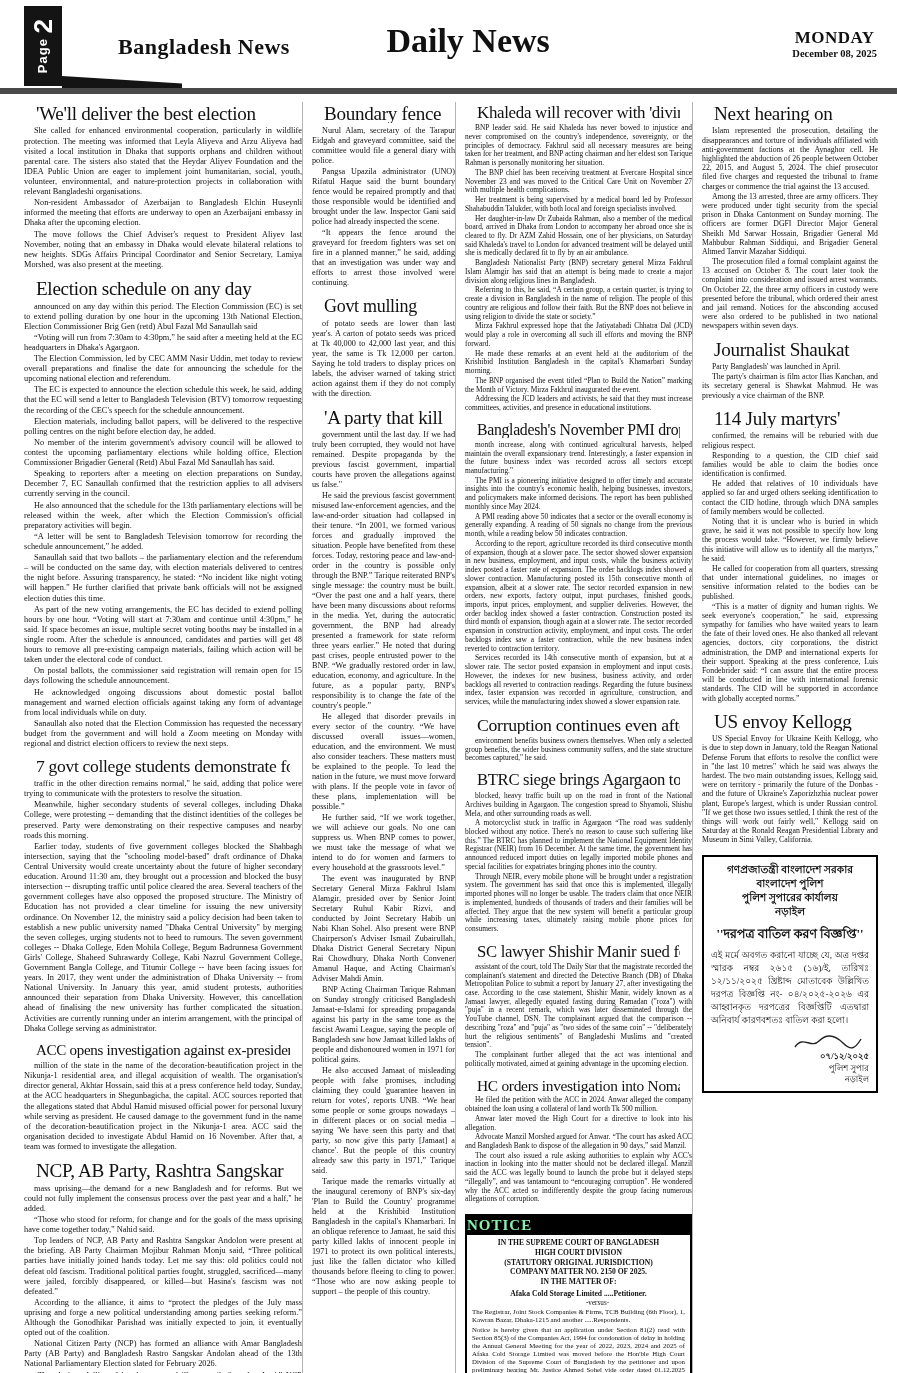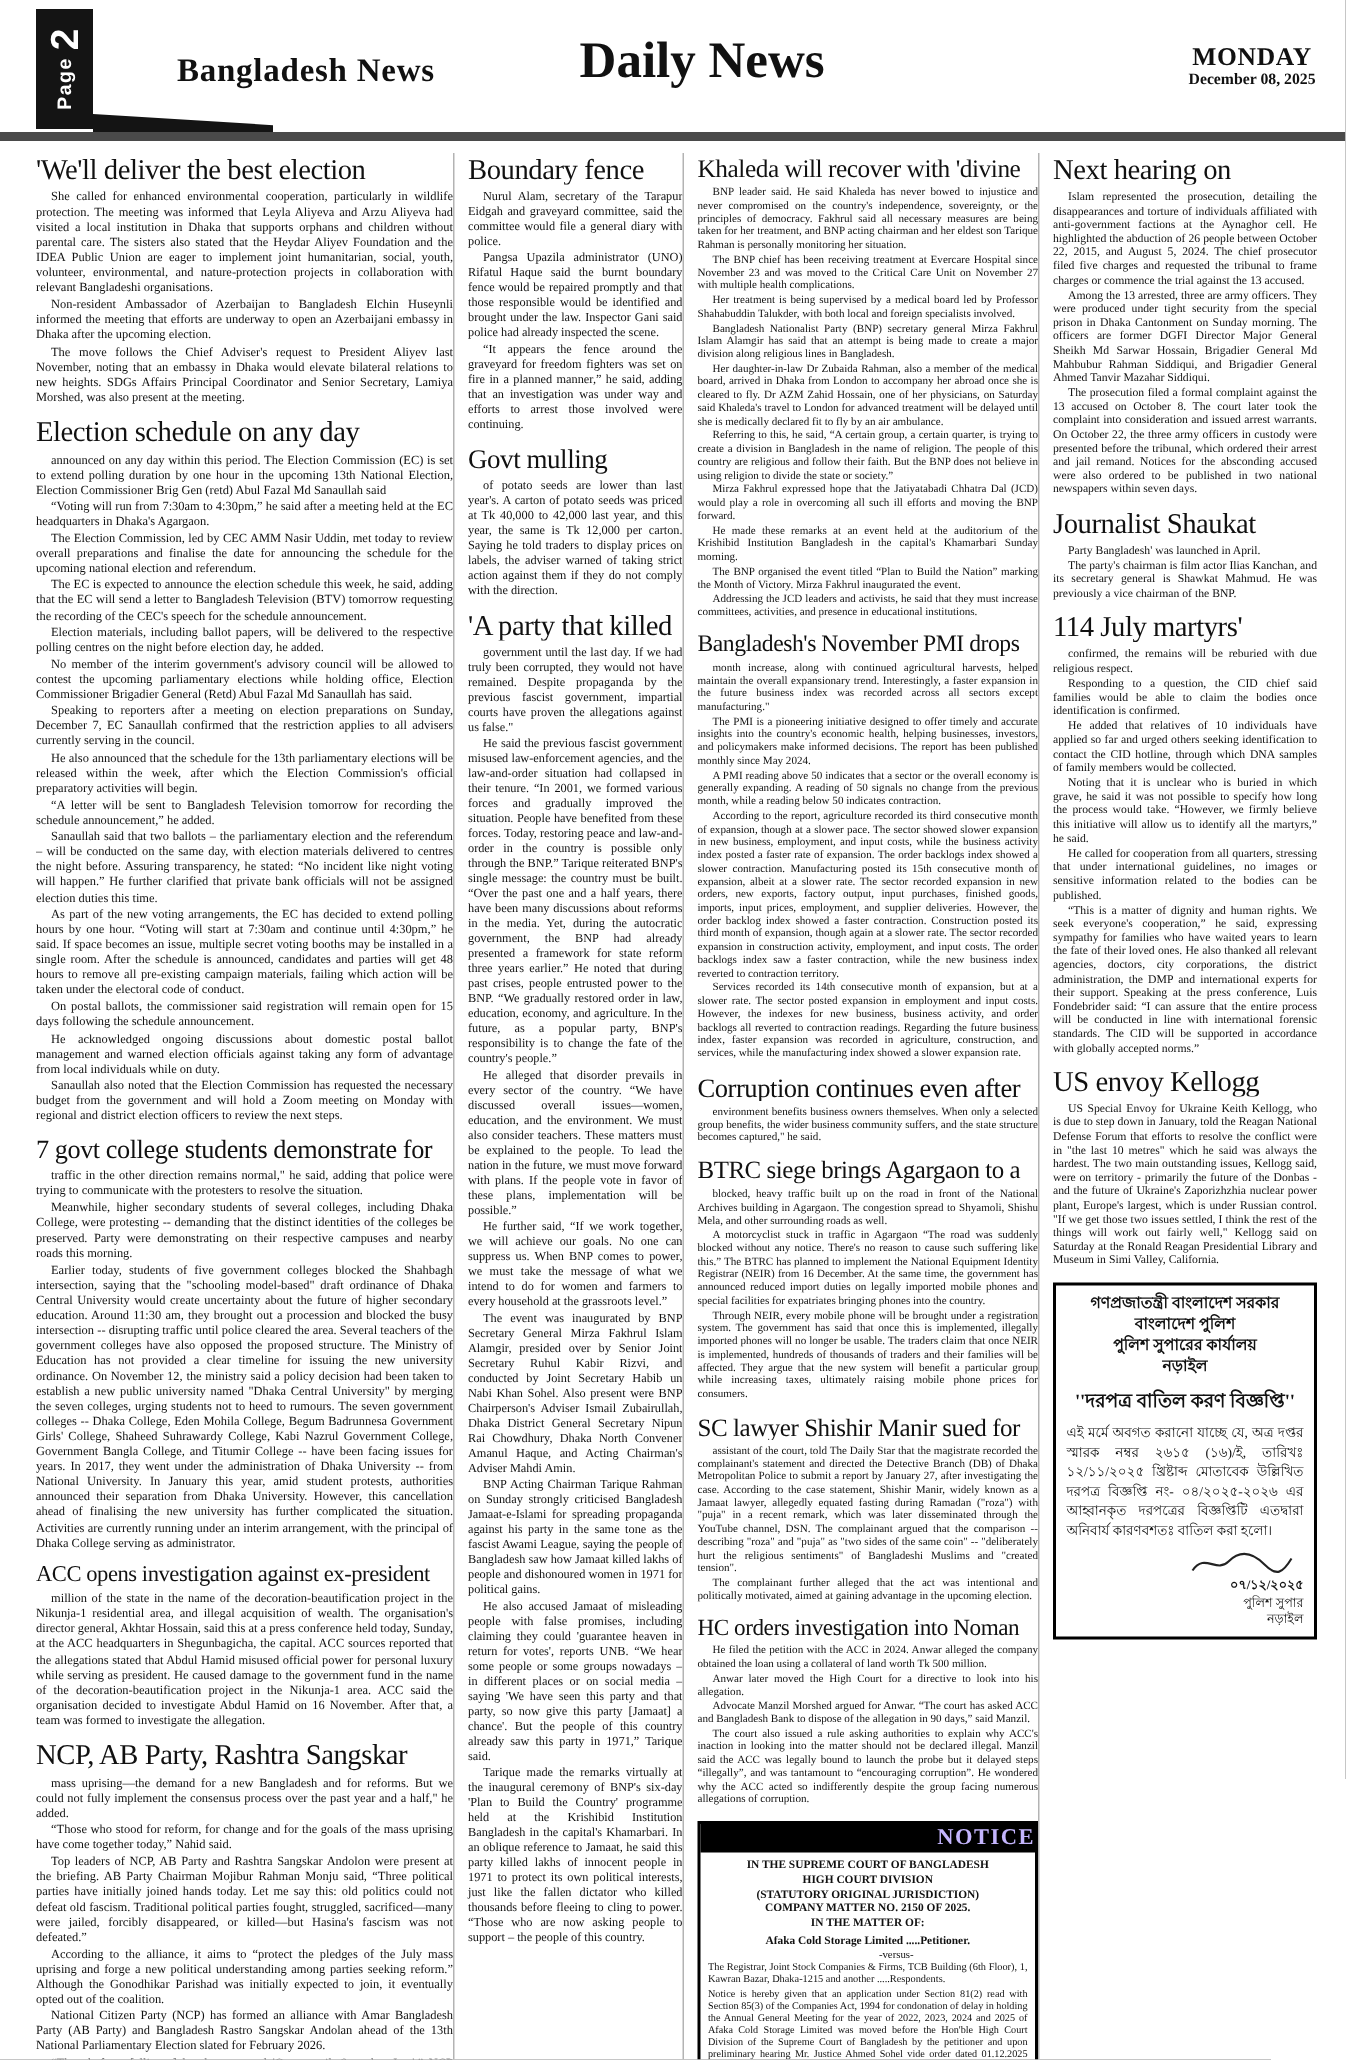--- a/index.html
+++ b/index.html
@@ -22,32 +22,32 @@
   .dateblock{position:absolute;right:20px;top:28px;text-align:right;}
   .weekday{font-size:17px;font-weight:bold;letter-spacing:0.5px;text-align:center;}
   .date{font-size:10.5px;font-weight:bold;}
 
   
   .columns{display:grid;grid-template-columns:278px 143px 227px 176px;gap:0 10px;
            padding:8px 19px 0 24px;height:1273px;overflow:hidden;}
   .col{overflow:hidden;}
   .col + .col{border-left:1px solid #b3b3b3;padding-left:9px;margin-left:-10px;}
 
-  .headline{font-weight:400;line-height:1.02;margin:9px 0 3px;white-space:nowrap;
+  .headline{font-weight:400;line-height:1.02;margin:9px 12px 3px;white-space:nowrap;
             overflow:hidden;letter-spacing:-0.3px;}
   .article:first-child .headline{margin-top:2px;}
   .body-para{margin:0 0 1px;text-align:justify;text-indent:10px;
              font-size:8.3px;line-height:1.22;}
   .col2 .body-para{font-size:8.2px;}
   .col3 .body-para{font-size:7.4px;line-height:1.18;}
   .col4 .body-para{font-size:7.8px;line-height:1.18;}
 
   
   .notice-box{border:2px solid #000;margin-top:10px;padding:0 0 4px 0;}
-  .notice-title{background:#000;color:#c4b5fd;text-align:right;font-weight:bold;
+  .notice-title{background:#000;color:#86efac;text-align:left;font-weight:bold;
                 font-size:15px;padding:1px 0;letter-spacing:1px;}
   .notice-court{text-align:center;font-weight:bold;font-size:7.6px;line-height:1.28;margin-top:3px;}
   .notice-petitioner{text-align:center;font-weight:bold;font-size:7.6px;margin-top:2px;}
   .notice-versus{text-align:center;font-size:7.2px;margin:1px 0;padding-left:38px;}
   .notice-respondents{font-size:6.9px;text-align:justify;padding:0 5px;line-height:1.2;}
   .notice-body{font-size:6.8px;text-align:justify;padding:2px 5px 0 5px;line-height:1.18;}
 
   
   .bn-box{border:2px solid #000;margin-top:10px;padding:6px 7px 6px 7px;}
   .bn-header{text-align:center;font-weight:bold;font-size:10.5px;line-height:1.35;}
@@ -147,22 +147,22 @@
           </article>
         </div>
     </div>
     <div class="col col3">
       <div class="article-flow">
           <article class="article">
             <h2 class="headline" style="font-size: 16.8823px;">Khaleda will recover with 'divine</h2>
             <p class="body-para">BNP leader said. He said Khaleda has never bowed to injustice and never compromised on the country's independence, sovereignty, or the principles of democracy. Fakhrul said all necessary measures are being taken for her treatment, and BNP acting chairman and her eldest son Tarique Rahman is personally monitoring her situation.</p>
             <p class="body-para">The BNP chief has been receiving treatment at Evercare Hospital since November 23 and was moved to the Critical Care Unit on November 27 with multiple health complications.</p>
             <p class="body-para">Her treatment is being supervised by a medical board led by Professor Shahabuddin Talukder, with both local and foreign specialists involved.</p>
+            <p class="body-para">Her daughter-in-law Dr Zubaida Rahman, also a member of the medical board, arrived in Dhaka from London to accompany her abroad once she is cleared to fly. Dr AZM Zahid Hossain, one of her physicians, on Saturday said Khaleda's travel to London for advanced treatment will be delayed until she is medically declared fit to fly by an air ambulance.</p>
             <p class="body-para">Bangladesh Nationalist Party (BNP) secretary general Mirza Fakhrul Islam Alamgir has said that an attempt is being made to create a major division along religious lines in Bangladesh.</p>
-            <p class="body-para">Her daughter-in-law Dr Zubaida Rahman, also a member of the medical board, arrived in Dhaka from London to accompany her abroad once she is cleared to fly. Dr AZM Zahid Hossain, one of her physicians, on Saturday said Khaleda's travel to London for advanced treatment will be delayed until she is medically declared fit to fly by an air ambulance.</p>
             <p class="body-para">Referring to this, he said, “A certain group, a certain quarter, is trying to create a division in Bangladesh in the name of religion. The people of this country are religious and follow their faith. But the BNP does not believe in using religion to divide the state or society.”</p>
             <p class="body-para">Mirza Fakhrul expressed hope that the Jatiyatabadi Chhatra Dal (JCD) would play a role in overcoming all such ill efforts and moving the BNP forward.</p>
             <p class="body-para">He made these remarks at an event held at the auditorium of the Krishibid Institution Bangladesh in the capital's Khamarbari Sunday morning.</p>
             <p class="body-para">The BNP organised the event titled “Plan to Build the Nation” marking the Month of Victory. Mirza Fakhrul inaugurated the event.</p>
             <p class="body-para">Addressing the JCD leaders and activists, he said that they must increase committees, activities, and presence in educational institutions.</p>
           </article>
           <article class="article">
             <h2 class="headline" style="font-size: 15.7773px;">Bangladesh's November PMI drops</h2>
             <p class="body-para">month increase, along with continued agricultural harvests, helped maintain the overall expansionary trend. Interestingly, a faster expansion in the future business index was recorded across all sectors except manufacturing."</p>
             <p class="body-para">The PMI is a pioneering initiative designed to offer timely and accurate insights into the country's economic health, helping businesses, investors, and policymakers make informed decisions. The report has been published monthly since May 2024.</p>

